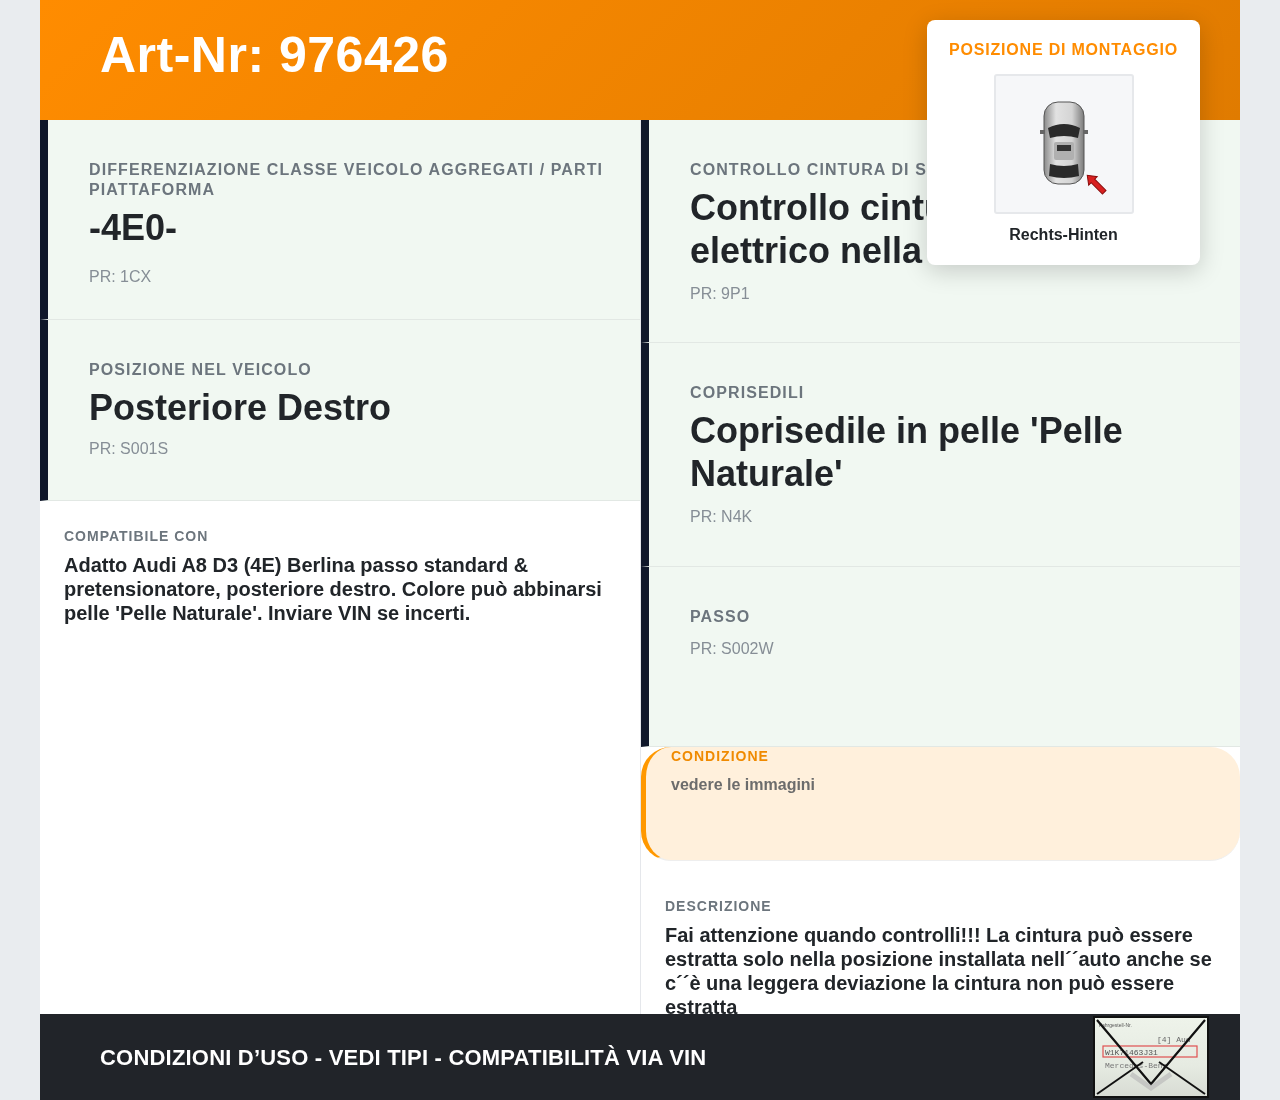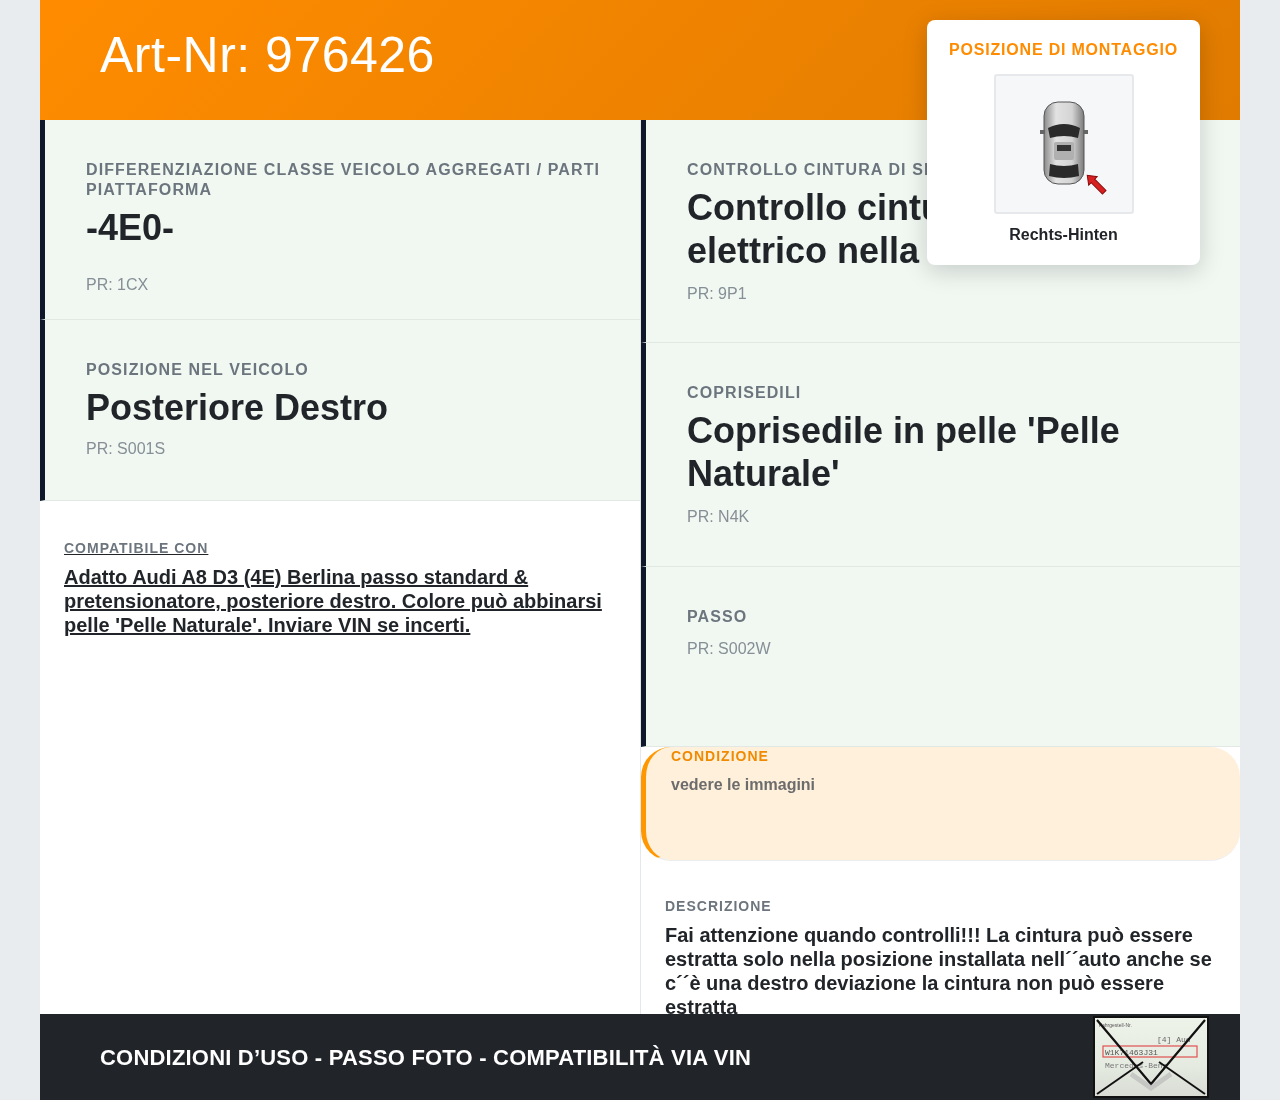--- a/index.html
+++ b/index.html
@@ -19,39 +19,39 @@
   }
   .header {
     height: 120px;
     background: linear-gradient(135deg, #ff8c00 0%, #e07b00 100%);
     position: relative;
   }
   .header-title {
     position: absolute;
     left: 60px; top: 26px;
     font-size: 50px;
-    font-weight: 400;
+    font-weight: 700;
     color: #ffffff;
     letter-spacing: 0.5px;
   }
   .grid {
     position: absolute;
     top: 120px; left: 0;
     width: 1200px;
   }
   .col {
     position: absolute;
     top: 0;
     width: 600px;
   }
   .col-left { left: 0; }
   .col-right { left: 600px; border-left: 1px solid #e5e7eb; }
   .spec {
     background: #f1f8f2;
-    border-left: 5px solid #0f172a;
+    border-left: 8px solid #0f172a;
     border-bottom: 1px solid #e2e8e4;
     padding-left: 41px;
     padding-right: 16px;
     position: relative;
   }
   .spec-label {
     font-size: 16px;
     font-weight: 700;
     color: #6c757d;
     letter-spacing: 1.1px;
@@ -167,28 +167,28 @@
   <div class="header">
     <div class="header-title">Art-Nr: 976426</div>
   </div>
 
   <div class="grid">
 
     <div class="col col-left">
       <div class="spec" style="height:200px;padding-top:40px;">
         <div class="spec-label">DIFFERENZIAZIONE CLASSE VEICOLO AGGREGATI / PARTI PIATTAFORMA</div>
         <div class="spec-value">-4E0-</div>
-        <div class="spec-pr" style="margin-top:26px;">PR: 1CX</div>
+        <div class="spec-pr" style="margin-top:18px;">PR: 1CX</div>
       </div>
       <div class="spec" style="height:181px;padding-top:40px;">
         <div class="spec-label">POSIZIONE NEL VEICOLO</div>
         <div class="spec-value">Posteriore Destro</div>
         <div class="spec-pr" style="margin-top:10px;">PR: S001S</div>
       </div>
-      <div class="info-block" style="padding-top:38px;text-decoration:underline;">
+      <div class="info-block" style="padding-top:26px;">
         <div class="info-label">COMPATIBILE CON</div>
         <div class="info-text">Adatto Audi A8 D3 (4E) Berlina passo standard &amp; pretensionatore, posteriore destro. Colore può abbinarsi pelle 'Pelle Naturale'. Inviare VIN se incerti.</div>
       </div>
     </div>
 
     <div class="col col-right">
       <div class="spec" style="height:223px;padding-top:40px;">
         <div class="spec-label" style="white-space:nowrap;">CONTROLLO CINTURA DI SICUREZZA</div>
         <div class="spec-value">Controllo cintura di sicurezza elettrico nella fila 2</div>
         <div class="spec-pr">PR: 9P1</div>
@@ -201,27 +201,27 @@
       <div class="spec" style="height:180px;padding-top:40px;">
         <div class="spec-label">PASSO</div>
         <div class="spec-pr">PR: S002W</div>
       </div>
       <div class="condition">
         <div class="info-label">CONDIZIONE</div>
         <div class="condition-text">vedere le immagini</div>
       </div>
       <div class="info-block" style="padding-top:36px;">
         <div class="info-label">DESCRIZIONE</div>
-        <div class="info-text">Fai attenzione quando controlli!!! La cintura può essere estratta solo nella posizione installata nell´´auto anche se c´´è una destro deviazione la cintura non può essere estratta</div>
+        <div class="info-text">Fai attenzione quando controlli!!! La cintura può essere estratta solo nella posizione installata nell´´auto anche se c´´è una leggera deviazione la cintura non può essere estratta</div>
       </div>
     </div>
   </div>
 
   <div class="footer">
-    <div class="footer-text">CONDIZIONI D’USO - PASSO FOTO - COMPATIBILITÀ VIA VIN</div>
+    <div class="footer-text">CONDIZIONI D’USO - VEDI TIPI - COMPATIBILITÀ VIA VIN</div>
     <div class="vin-icon">
       <svg width="112" height="78" viewBox="0 0 112 78">
         <text x="4" y="9" font-size="5" fill="#555" font-family="Liberation Sans, sans-serif">Fahrgestell-Nr.</text>
         <text x="62" y="24" font-size="8" fill="#666" font-family="Liberation Mono, monospace">[4] Aud</text>
         <rect x="8" y="28" width="94" height="11" fill="none" stroke="#e05050" stroke-width="1.2"></rect>
         <text x="10" y="37" font-size="8" fill="#555" font-family="Liberation Mono, monospace">W1K71463J31</text>
         <text x="10" y="50" font-size="8" fill="#777" font-family="Liberation Mono, monospace">Mercedes-Benz</text>
         <path d="M2 2 L56 66 L110 2" fill="none" stroke="#111" stroke-width="2.2"></path>
         <path d="M2 76 L48 44" fill="none" stroke="#111" stroke-width="2"></path>
         <path d="M110 76 L64 44" fill="none" stroke="#111" stroke-width="2"></path>

